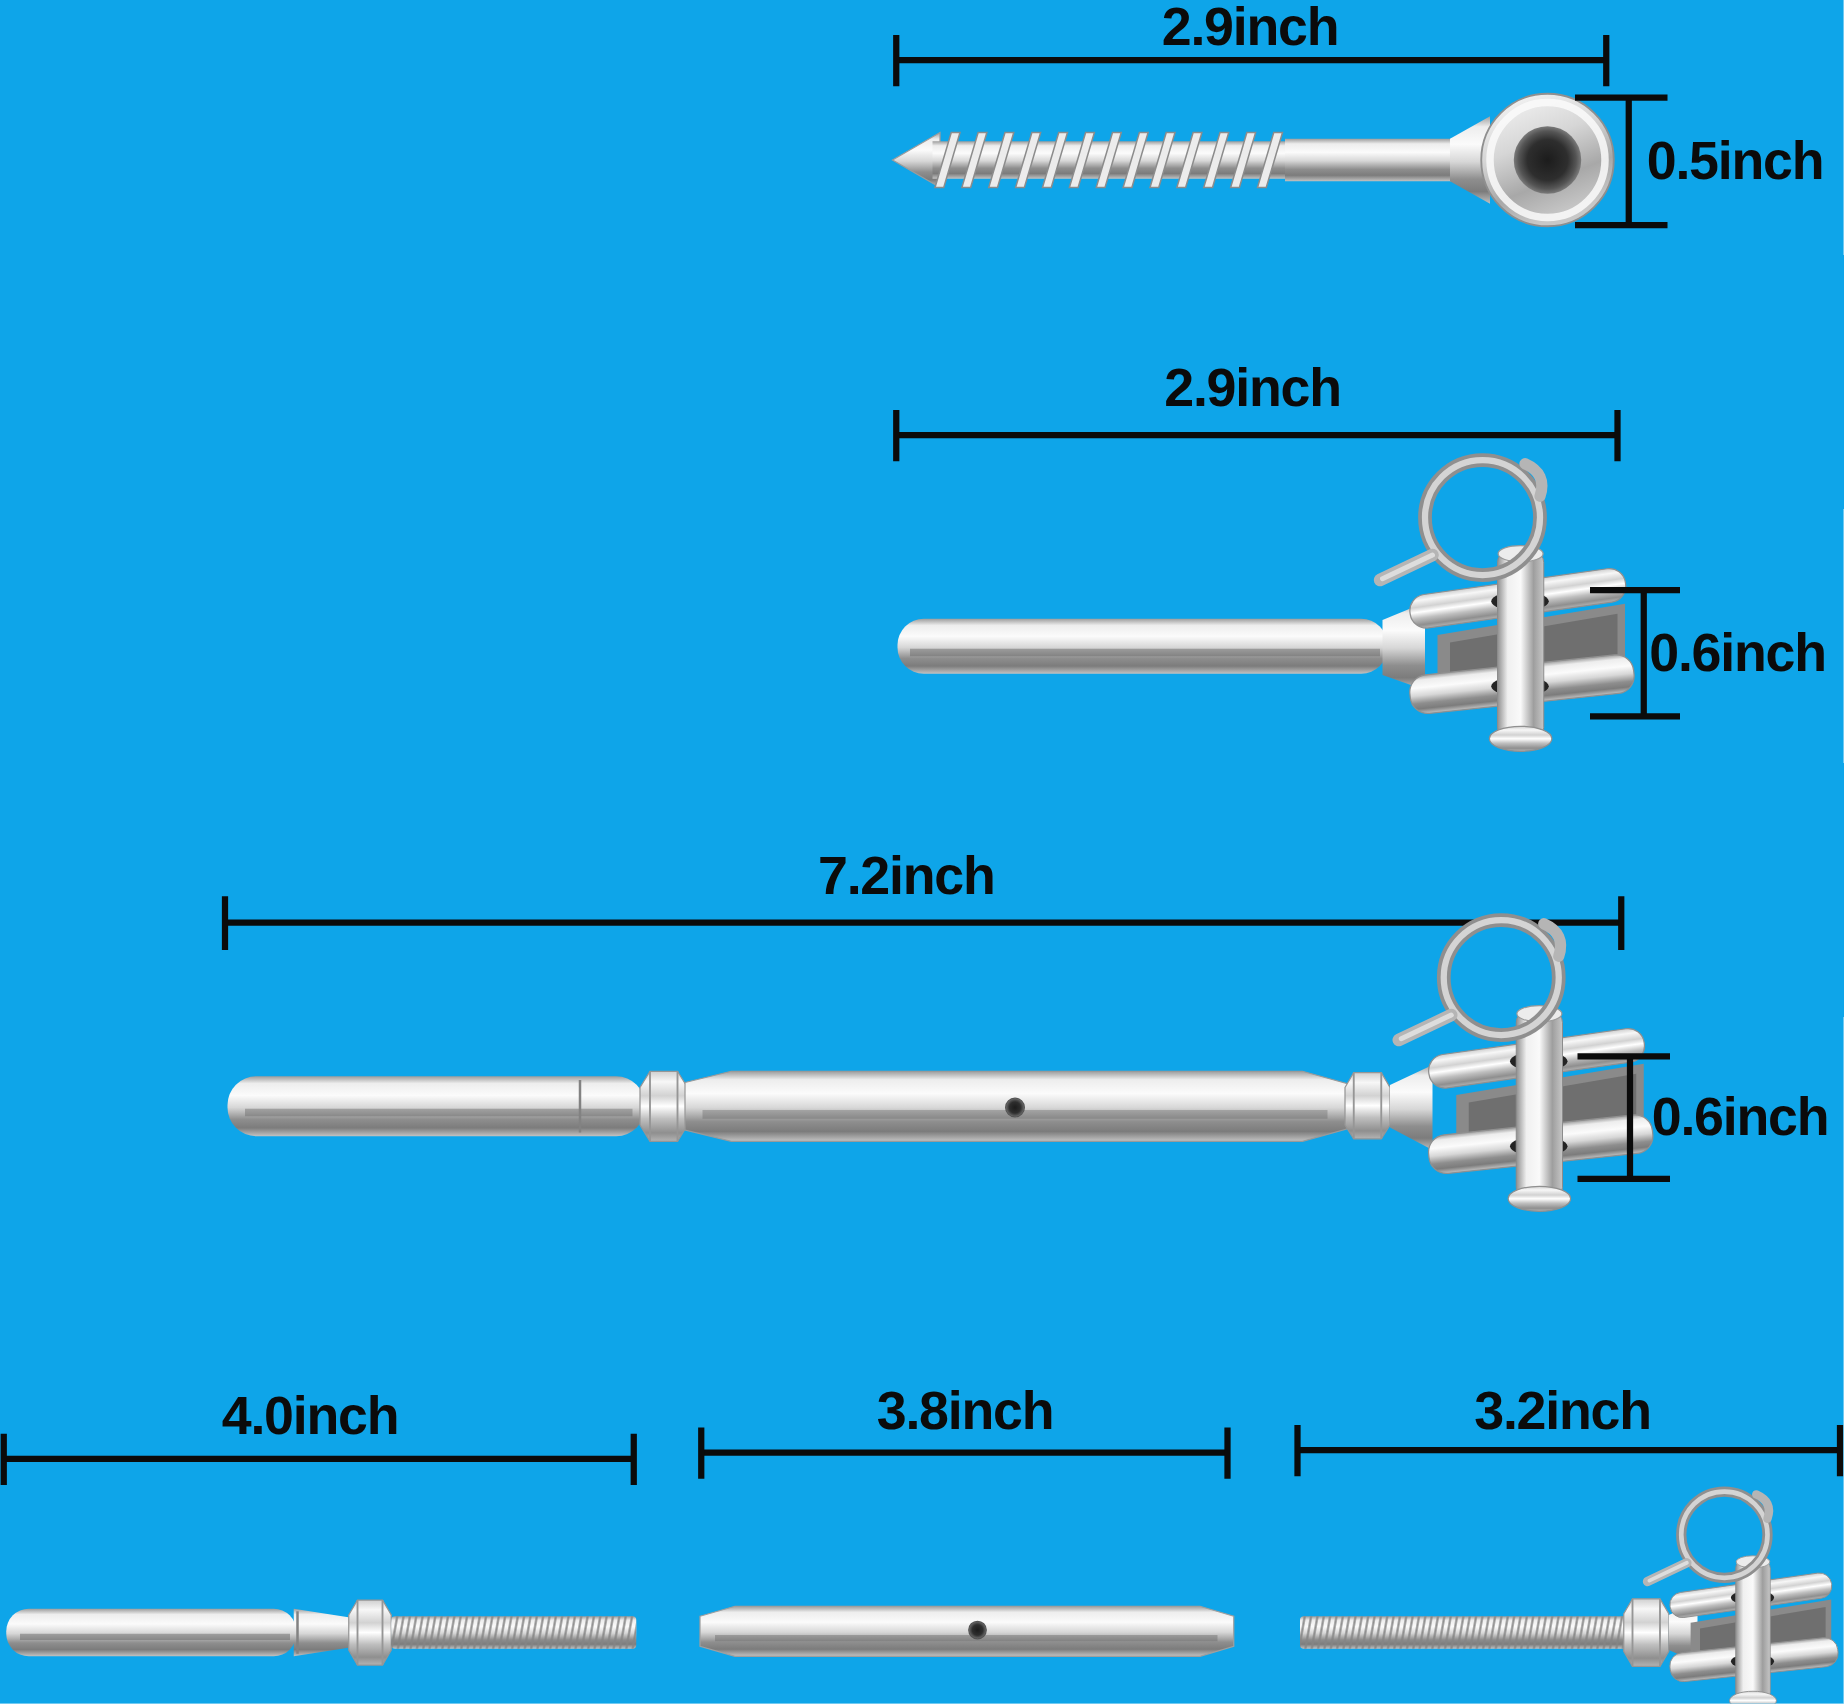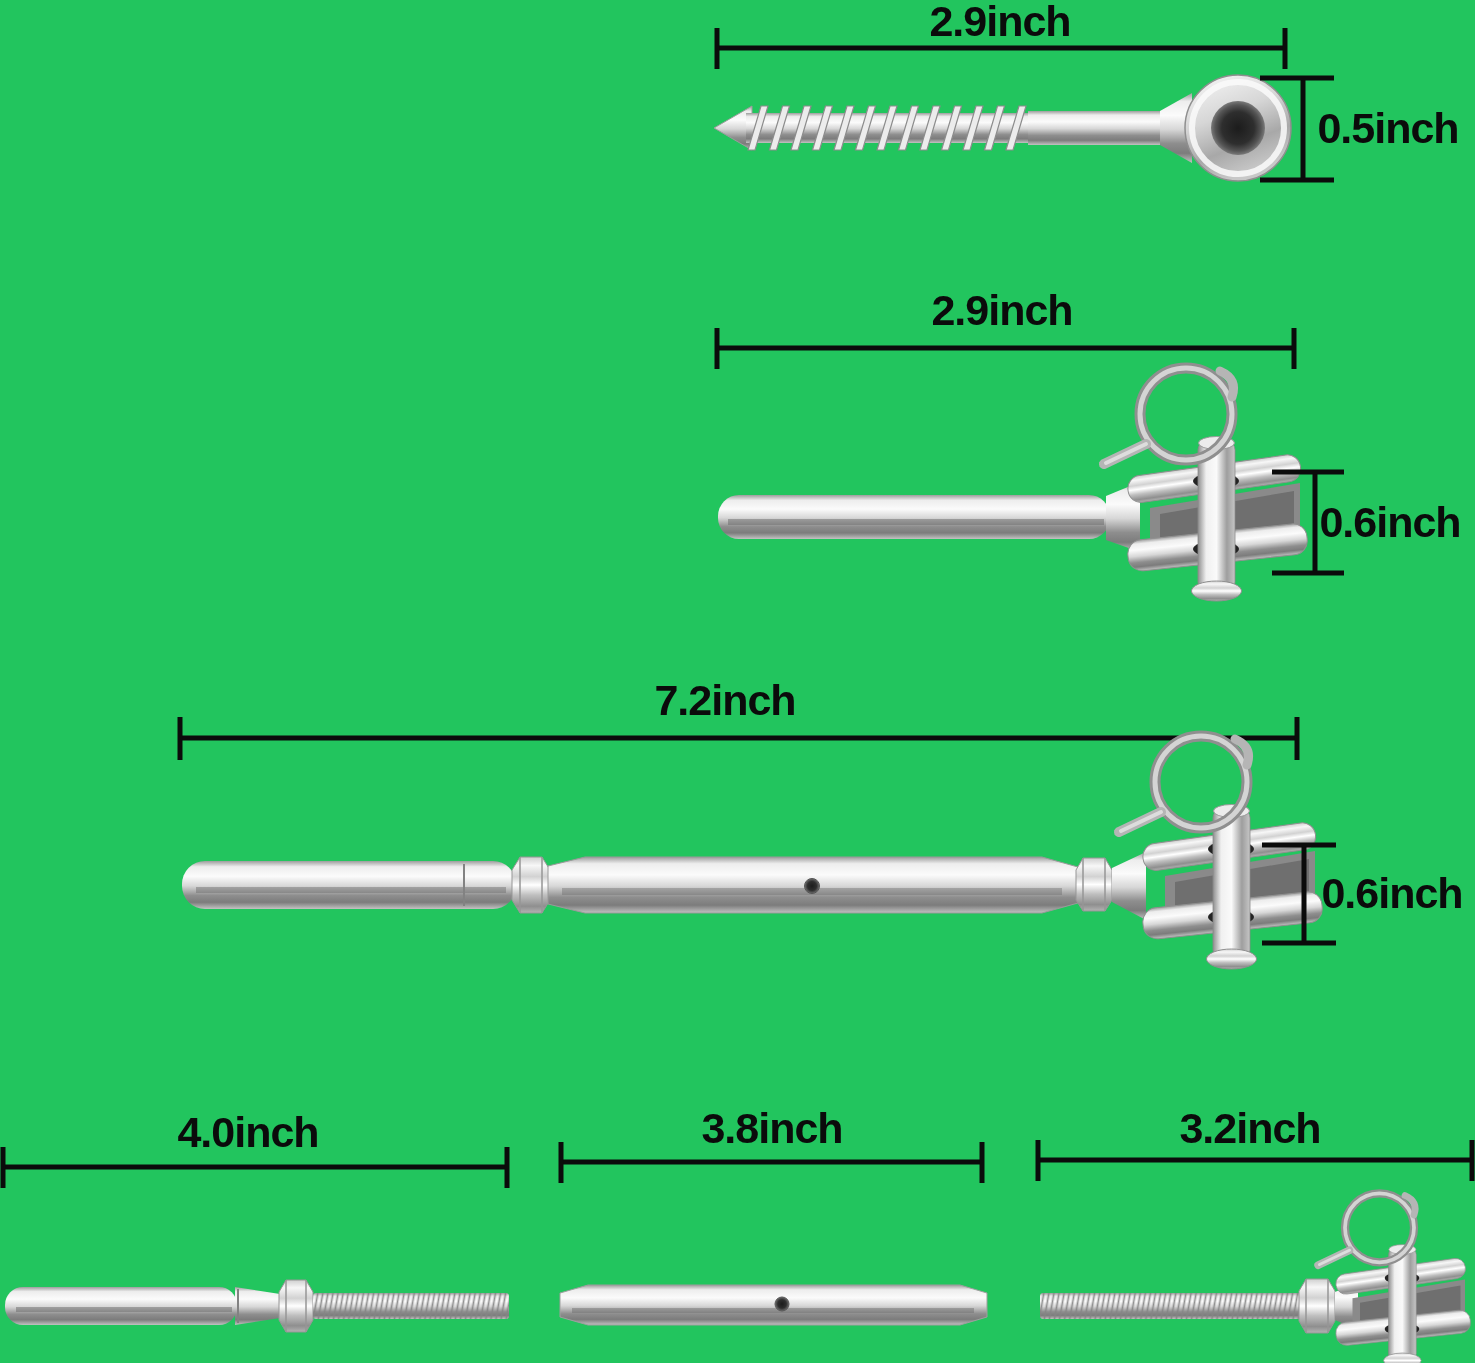--- a/index.html
+++ b/index.html
@@ -1,16 +1,16 @@
 <!DOCTYPE html>
 <html><head>
 <meta charset="utf-8">
 <style>
   html,body{margin:0;padding:0;background:#ffffff}
-  .stage{position:relative;width:1475px;height:1363px;background:#22c55e;overflow:hidden}
+  .stage{position:relative;width:1475px;height:1363px;background:#0ea5e9;overflow:hidden}
   svg{display:block}
   .dim-label{font-family:"Liberation Sans","DejaVu Sans",sans-serif;font-weight:700;font-size:43px;letter-spacing:-1px}
   .dimlines line{stroke-width:5}
   .facet{stroke:#969696;stroke-width:1.5}
   .seam{stroke:#828282;stroke-width:2}
 </style>
 </head>
 <body>
 
 <div class="stage">

